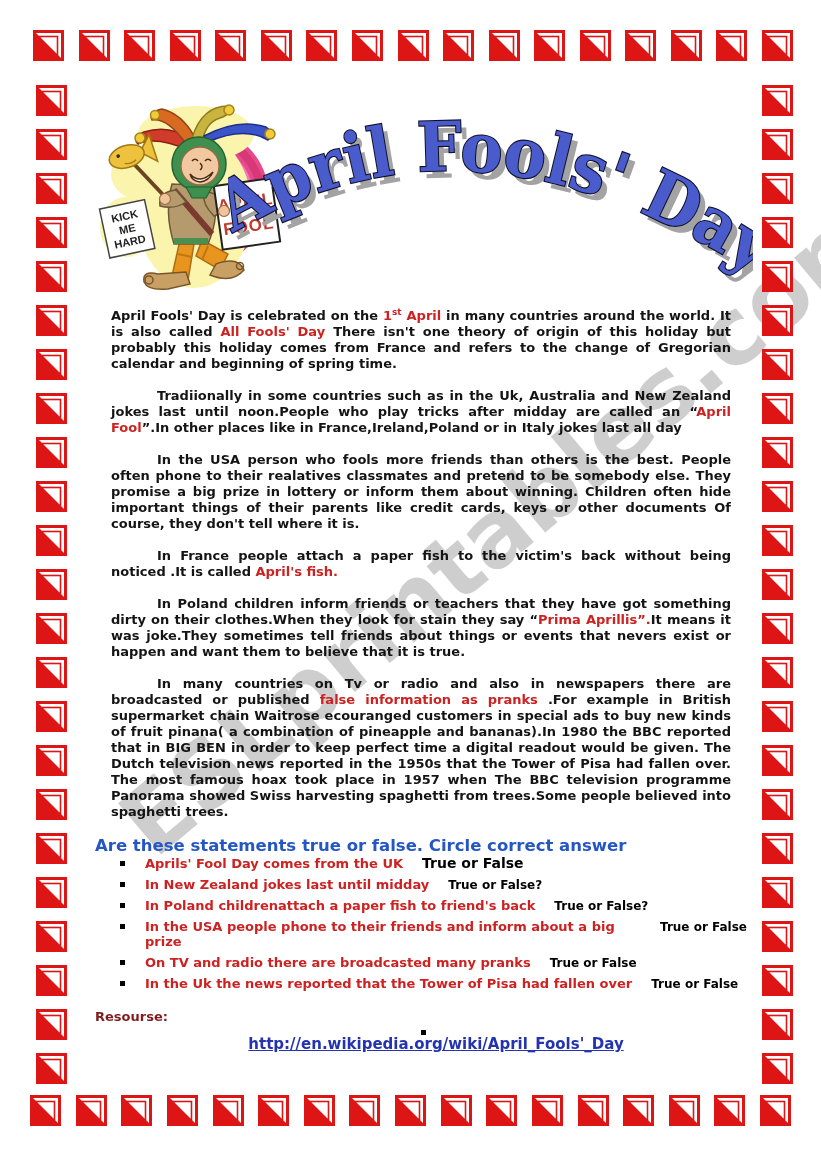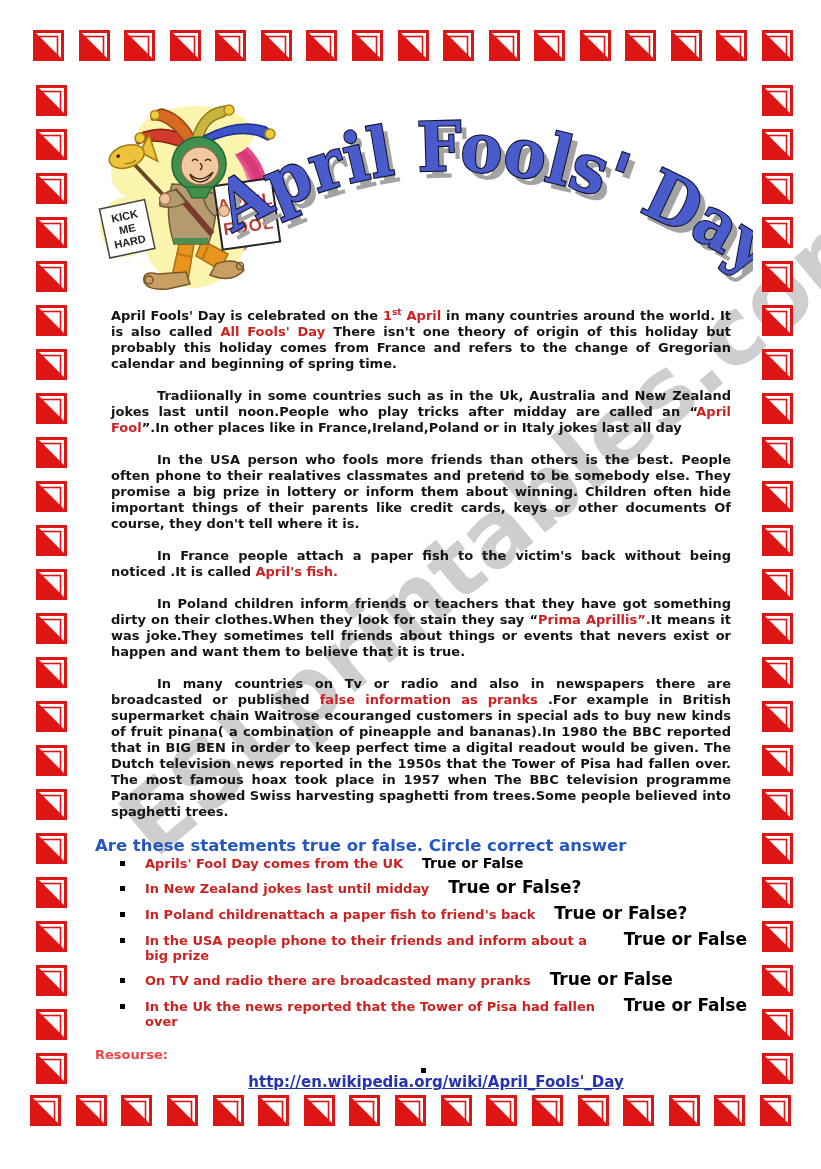--- a/index.html
+++ b/index.html
@@ -35,24 +35,24 @@
   sup{font-size:9px;}
 
   
   .quiz-heading{color:#2456c4;font-size:16.5px;font-weight:bold;margin:10px 0 0 0;}
   .quiz-item{display:flex;align-items:baseline;padding-left:25px;margin:0 0 6px 0;}
   .bullet{display:inline-block;width:5px;height:5px;background:#000;flex:none;margin-right:20px;
           transform:translateY(-2px);}
   .q-red{color:#cc2222;font-size:13px;font-weight:bold;}
   .q-ans{color:#000;font-weight:bold;margin-left:19px;white-space:nowrap;}
   .q-ans.small{font-size:14px;}
-  .q-ans.large{font-size:17px;}
+  .q-ans.large{font-size:12px;}
 
   
-  .res-label{color:#ef4444;font-weight:bold;font-size:13px;margin-top:18px;}
+  .res-label{color:#7f1d1d;font-weight:bold;font-size:13px;margin-top:18px;}
   .res-item{display:flex;align-items:center;padding-left:30px;margin:6px 0;flex-direction:column;}
   .res-item .bullet{transform:none;margin-right:26px;}
   .res-link{color:#2433b0;font-weight:bold;font-size:15px;text-decoration:underline;
             font-family:"DejaVu Sans",sans-serif;}
 </style>
 </head>
 <body>
 
 <div class="page">
 

